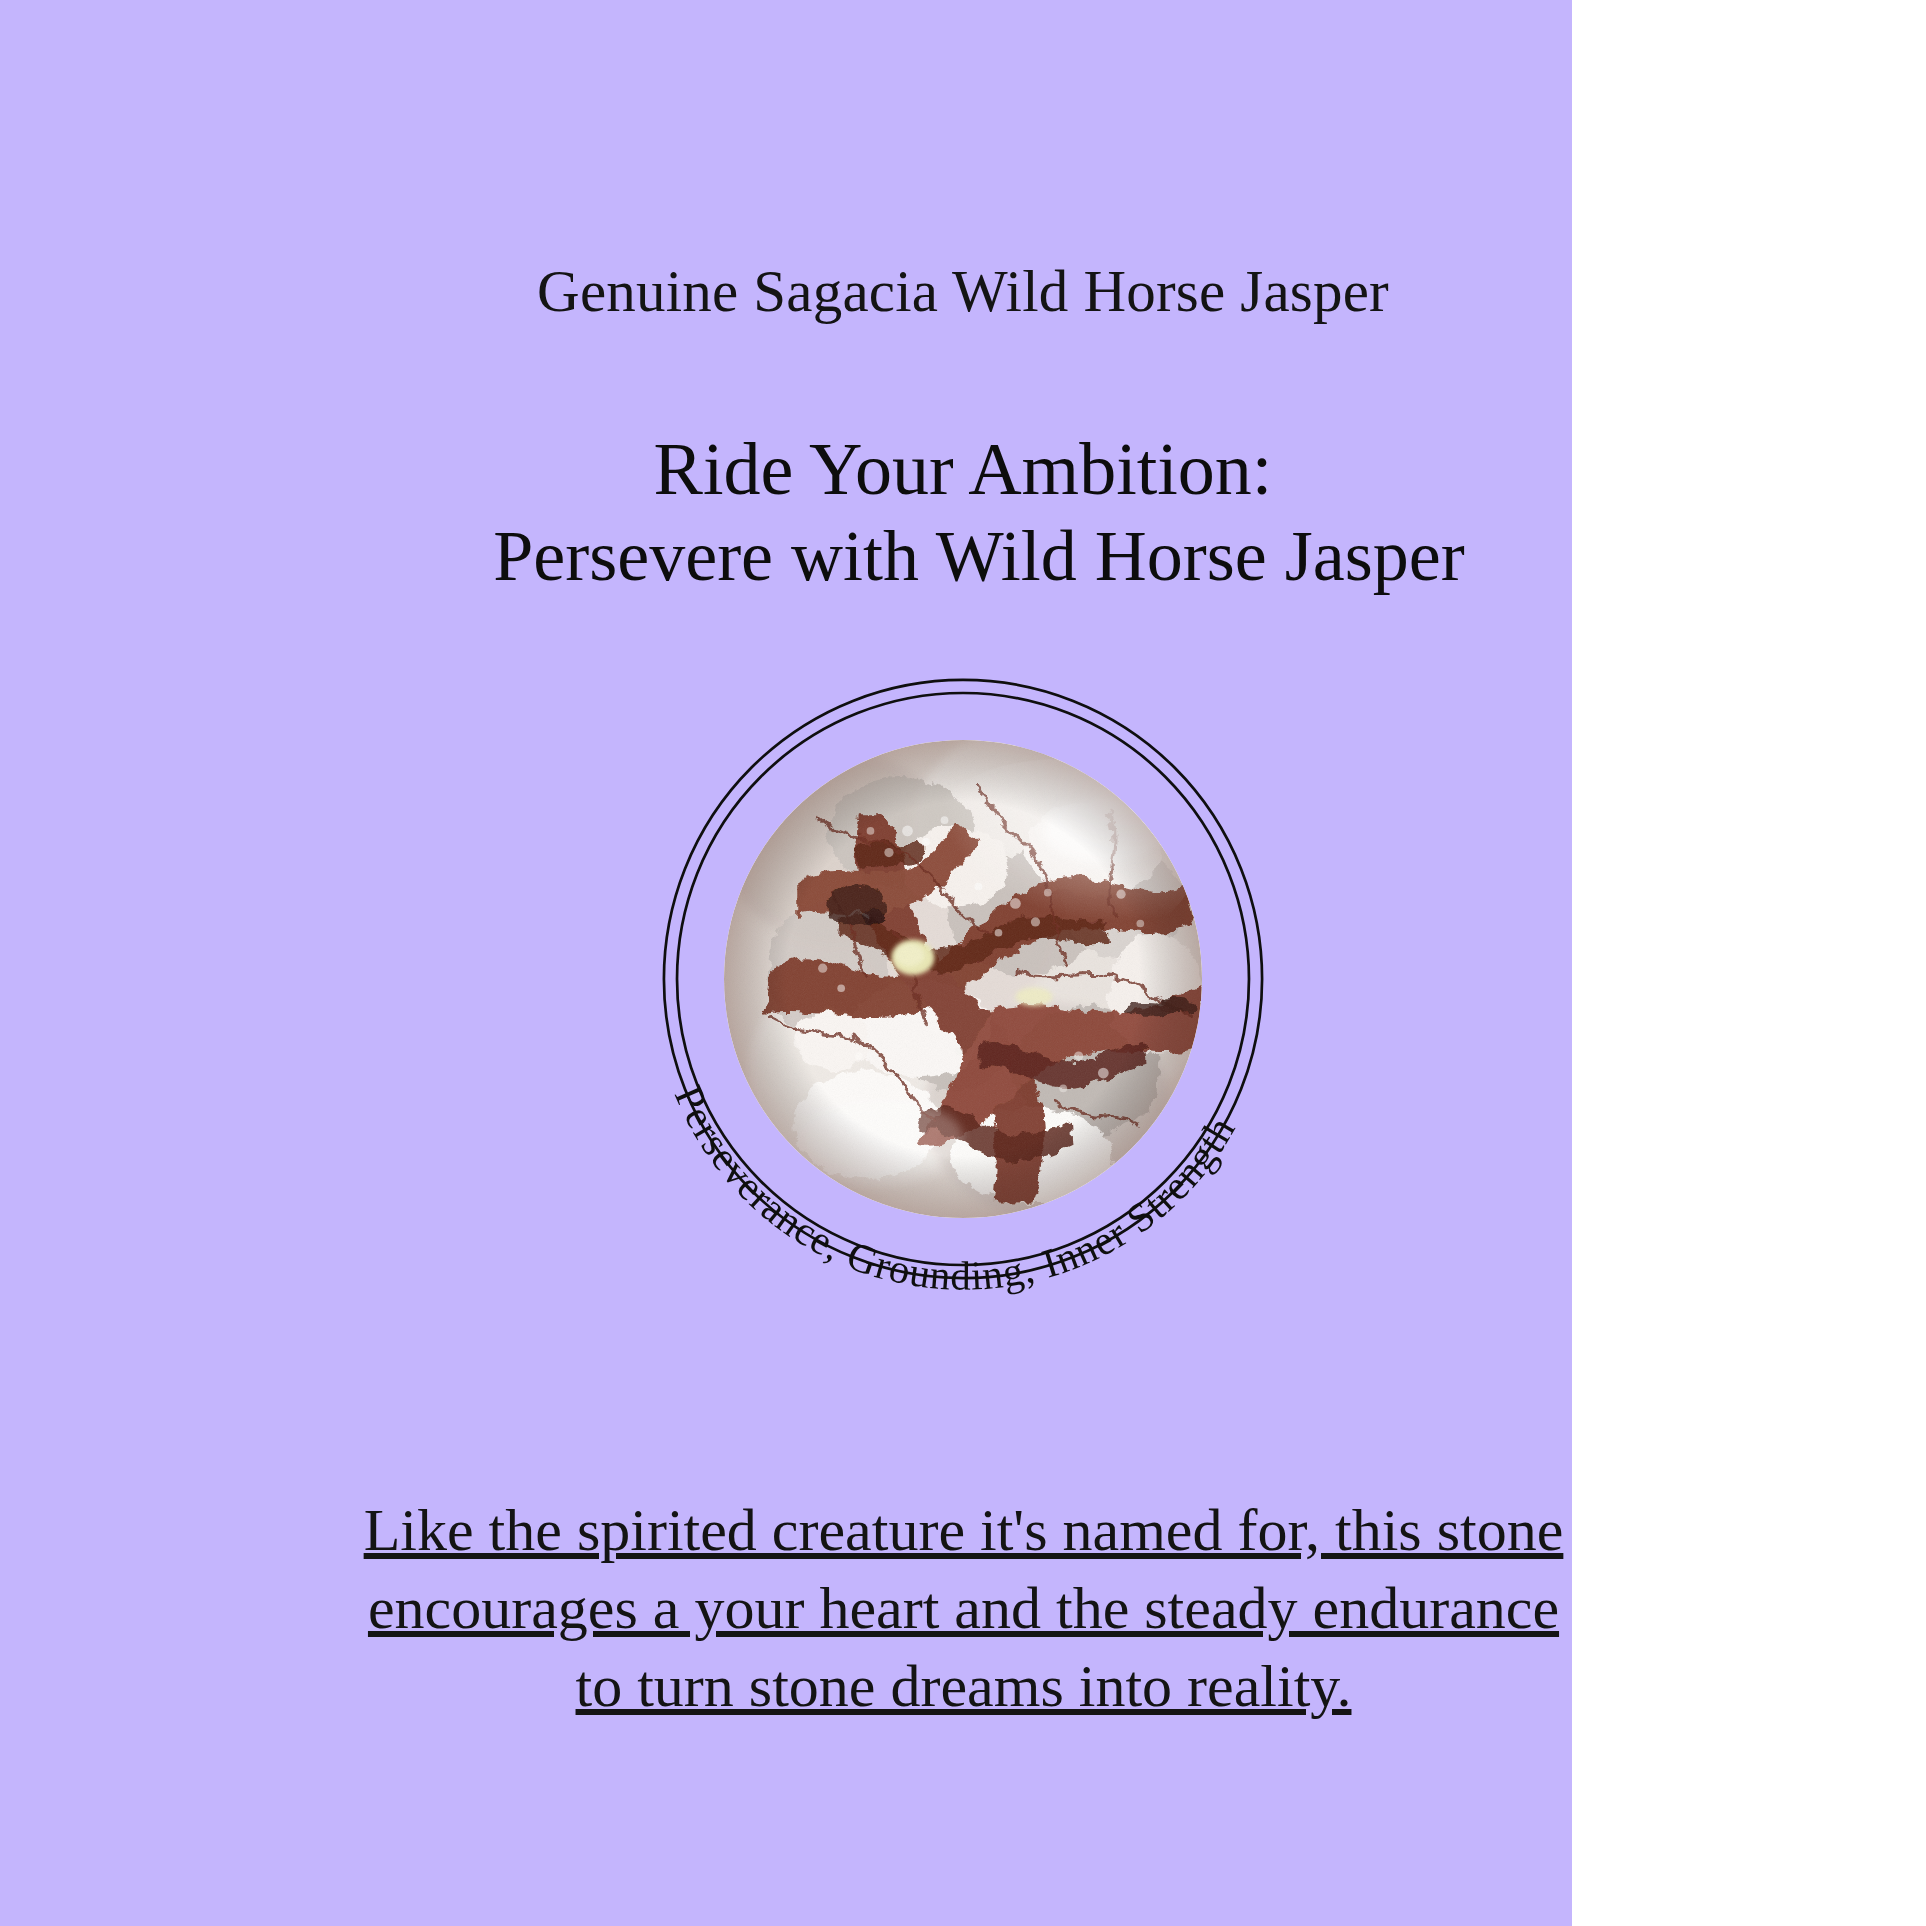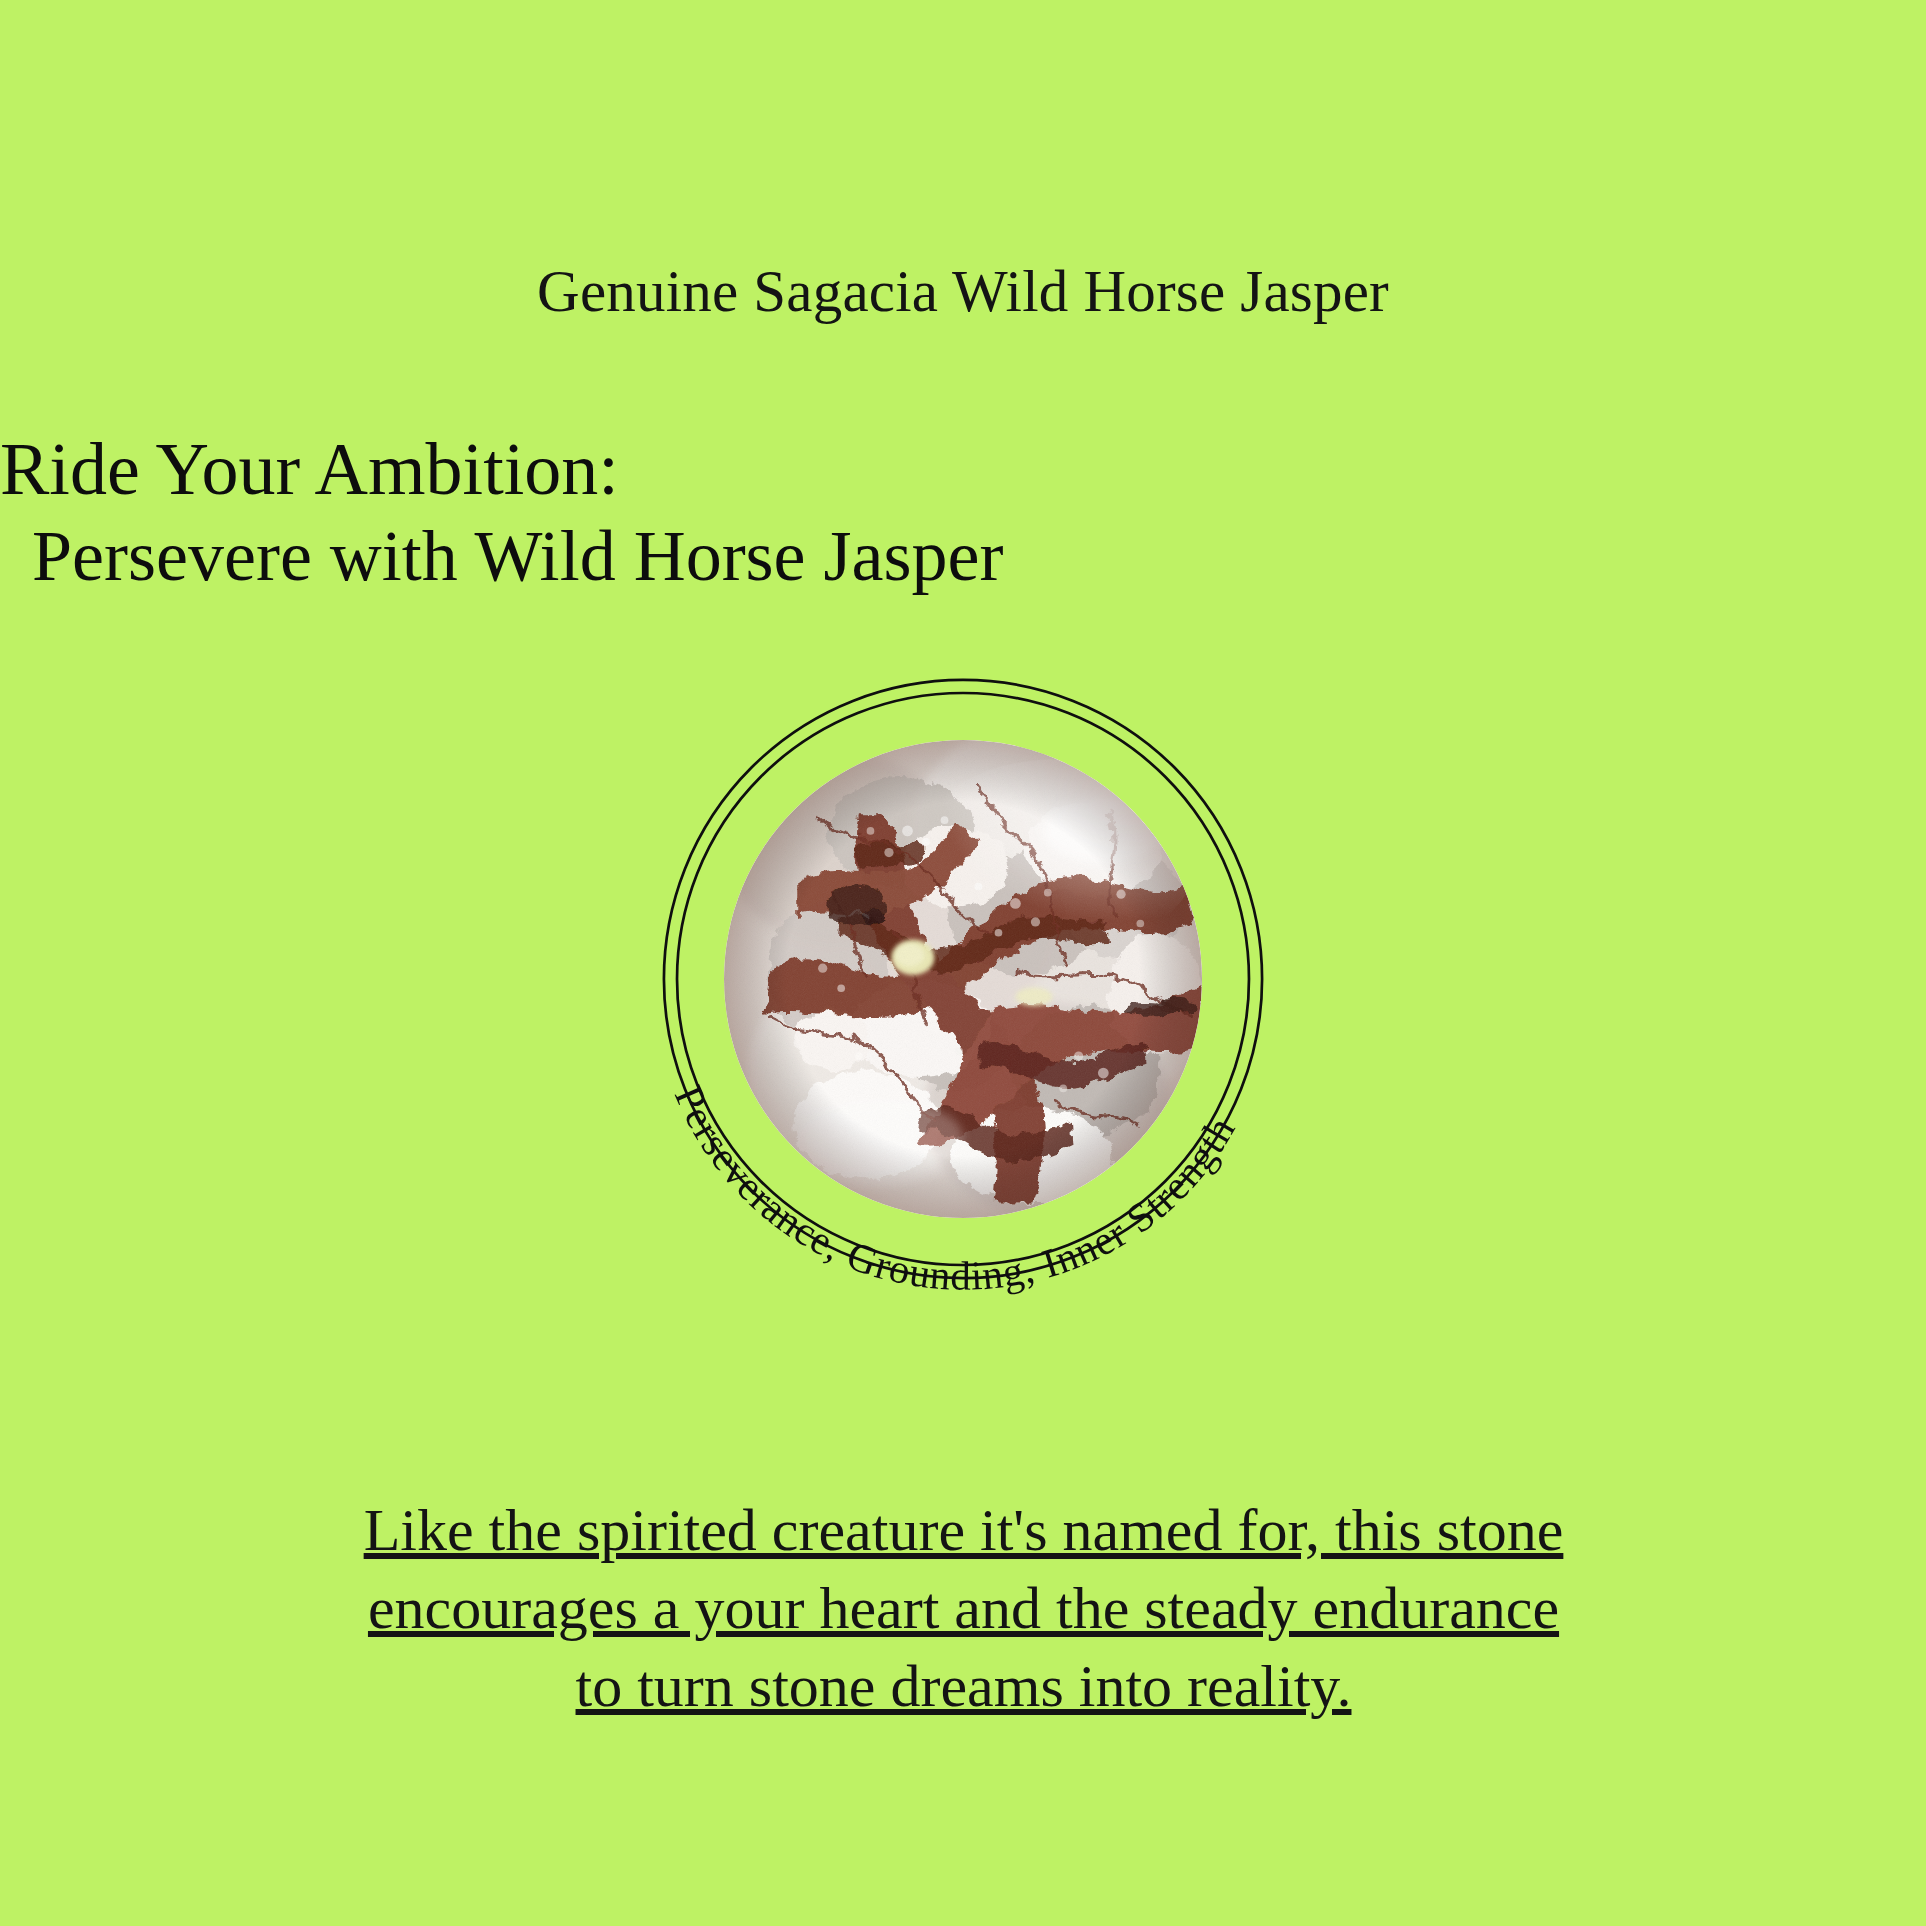--- a/index.html
+++ b/index.html
@@ -9,43 +9,44 @@
   }
   body {
     width: 1926px;
     height: 1926px;
     font-family: "Liberation Serif", "DejaVu Serif", serif;
     color: #111111;
     overflow: hidden;
   }
   .page {
     position: relative;
-    width: 1926px;
+    width: 1572px;
     height: 1926px;
-    background: #bef264;
+    background: #c4b5fd;
   }
 
   
   .eyebrow {
     position: absolute;
     left: 0;
     top: 258px;
     width: 1926px;
     text-align: center;
     font-size: 59px;
     line-height: 1.15;
     letter-spacing: 0.2px;
     color: #141414;
   }
 
   .headline {
     position: absolute;
     left: 0;
     top: 428px;
     width: 1926px;
+    text-align: center;
     color: #0d0d0d;
   }
   .headline .l1 {
     display: block;
     font-size: 74px;
     line-height: 1.12;
   }
   .headline .l2 {
     display: block;
     font-size: 72px;

